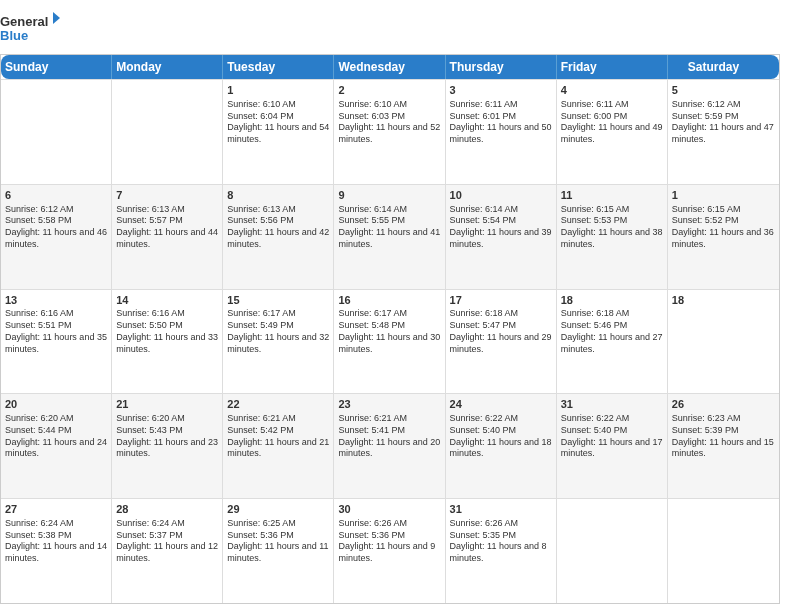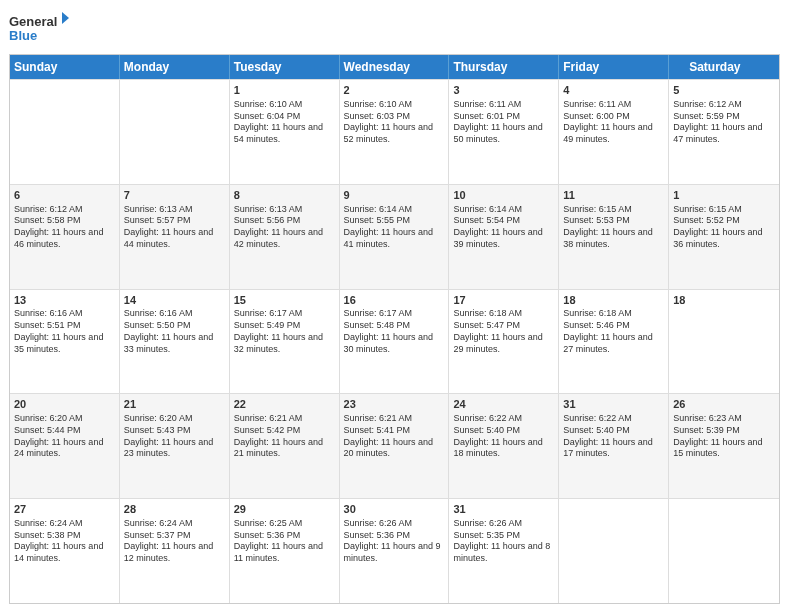--- a/index.html
+++ b/index.html
@@ -6,21 +6,21 @@
     body {
       width: 792px;
       height: 612px;
       font-family: Arial, Helvetica, sans-serif;
       background: #fff;
       overflow: hidden;
     }
     .page {
       width: 792px;
       height: 612px;
-      padding: 10px 12px 8px 9px;
+      padding: 10px 12px 8px 0;
       display: flex;
       flex-direction: column;
     }
     .header {
       display: flex;
       justify-content: space-between;
       align-items: flex-start;
       margin-bottom: 6px;
     }
     .logo {
@@ -44,20 +44,21 @@
     .calendar {
       flex: 1;
       display: flex;
       flex-direction: column;
       border: 1px solid #ccc;
     }
     .cal-header {
       display: grid;
       grid-template-columns: repeat(7, 1fr);
       background: #2a7dc9;
+      border-radius: 8px;
     }
     .cal-header-cell {
       color: #fff;
       font-size: 12px;
       font-weight: bold;
       padding: 5px 4px;
       text-align: left;
       border-right: 1px solid #5a9fd4;
     }
     .cal-header-cell:last-child {

